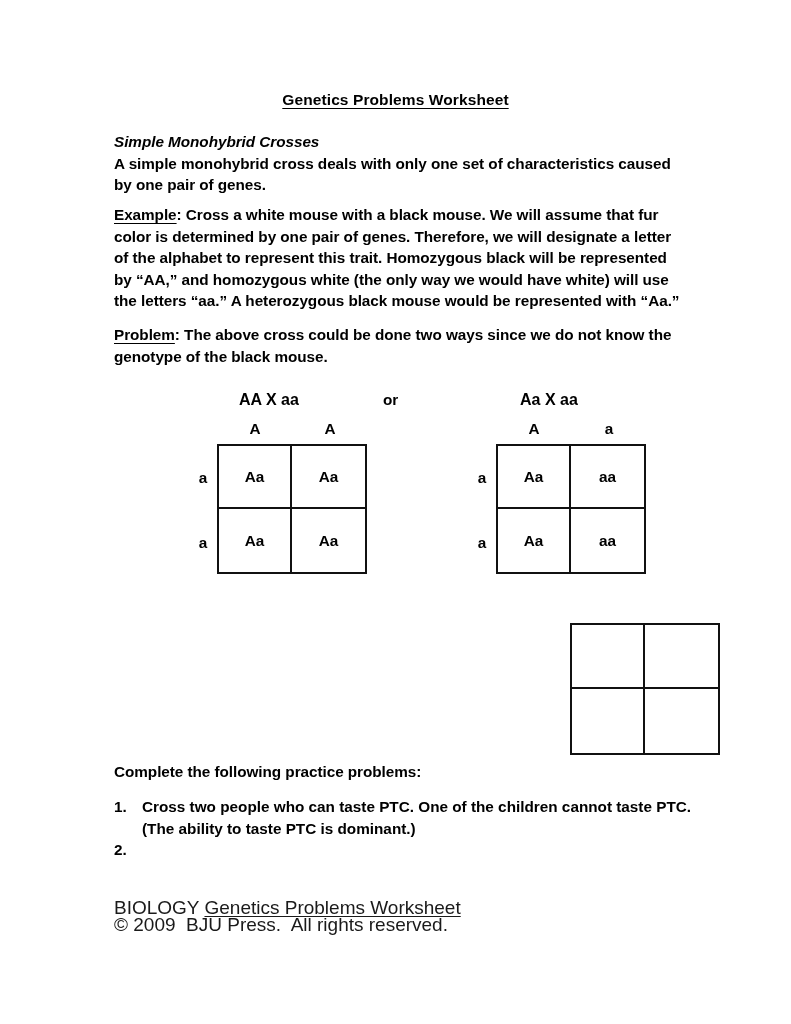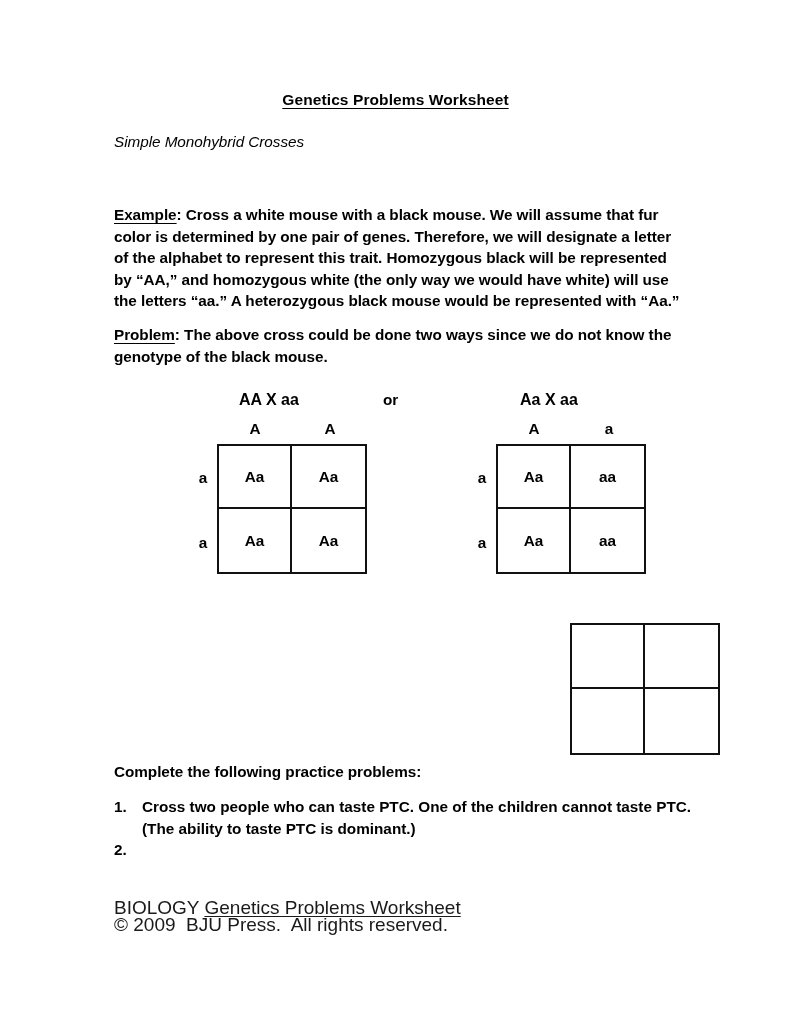--- a/index.html
+++ b/index.html
@@ -45,21 +45,21 @@
     position: absolute;
     left: 114px;
     width: 570px;
     font-size: 15.3px;
     font-weight: bold;
     line-height: 21.5px;
     letter-spacing: -0.05px;
   }
   .subhead {
     font-style: italic;
-    font-weight: normal;
+    font-weight: bold;
     display: block;
   }
   .u {
     text-decoration: underline;
     text-underline-offset: 2.5px;
   }
 
   #intro-block { top: 131px; }
   #example-block { top: 204px; }
   #problem-block { top: 324px; }
@@ -165,20 +165,21 @@
 <body>
 
 <div class="page">
 
   <div class="doc-title">
     <span>Genetics Problems Worksheet</span>
   </div>
 
   <div class="block" id="intro-block">
     <span class="subhead">Simple Monohybrid Crosses</span>
+    <span>A simple monohybrid cross deals with only one set of characteristics caused by one pair of genes.</span>
   </div>
 
   <div class="block" id="example-block">
     <span class="u">Example</span><span>:  </span><span>Cross a white mouse with a black mouse.  We will assume that fur color is determined by one pair of genes.  Therefore, we will designate a letter of the alphabet to represent this trait.  Homozygous black will be represented by “AA,” and homozygous white (the only way we would have white) will use the letters “aa.”  A heterozygous black mouse would be represented with “Aa.”</span>
   </div>
 
   <div class="block" id="problem-block">
     <span class="u">Problem</span><span>:  </span><span>The above cross could be done two ways since we do not know the genotype of the black mouse.</span>
   </div>
 

